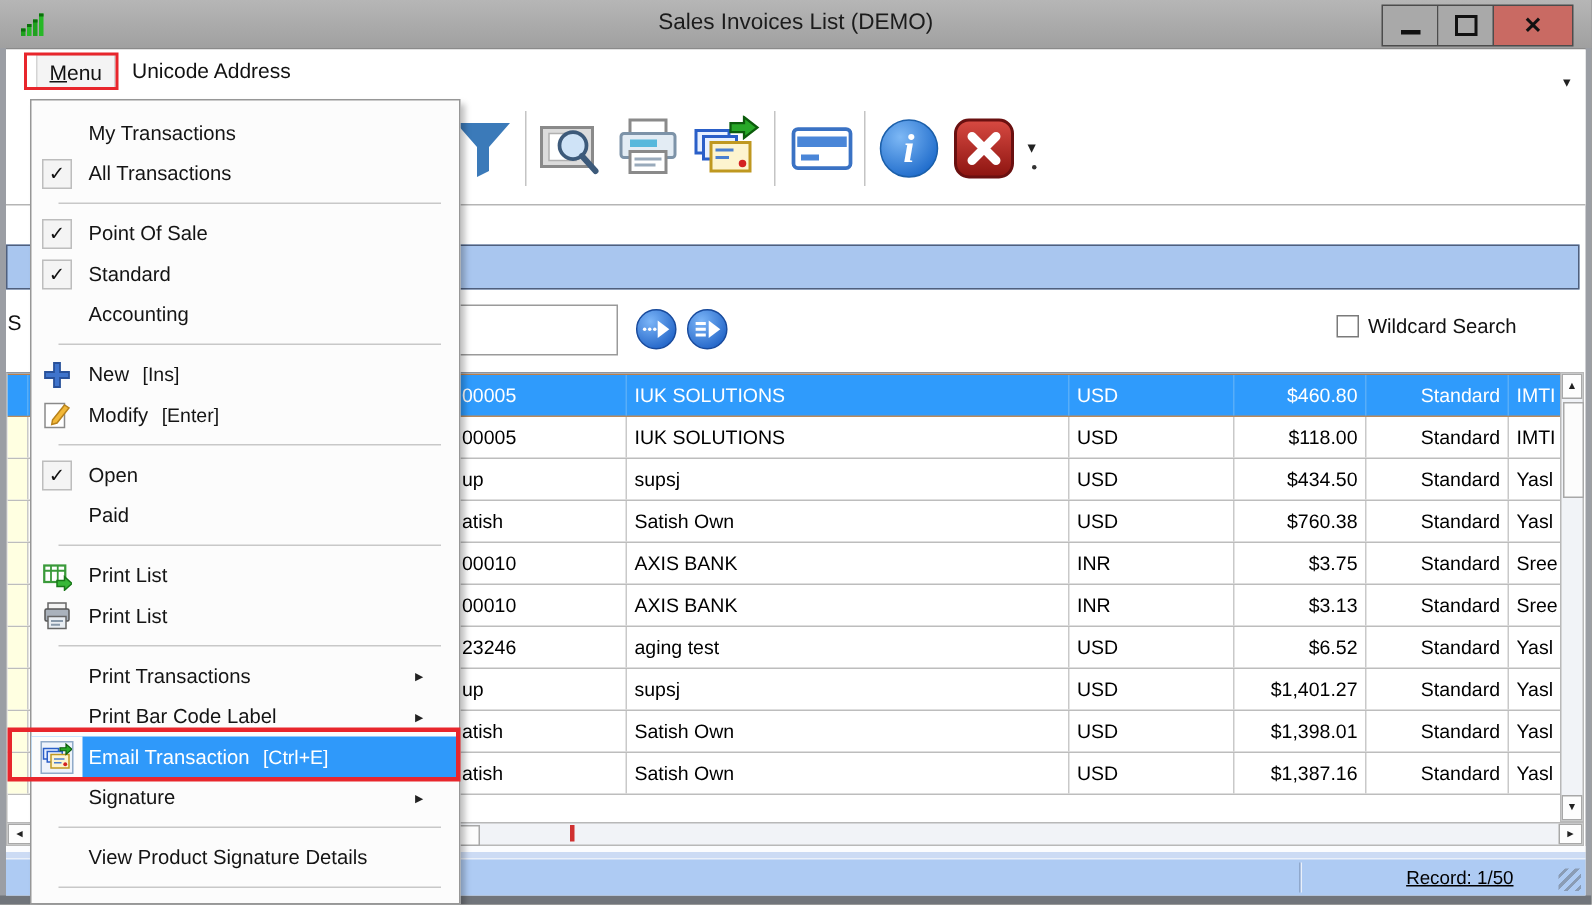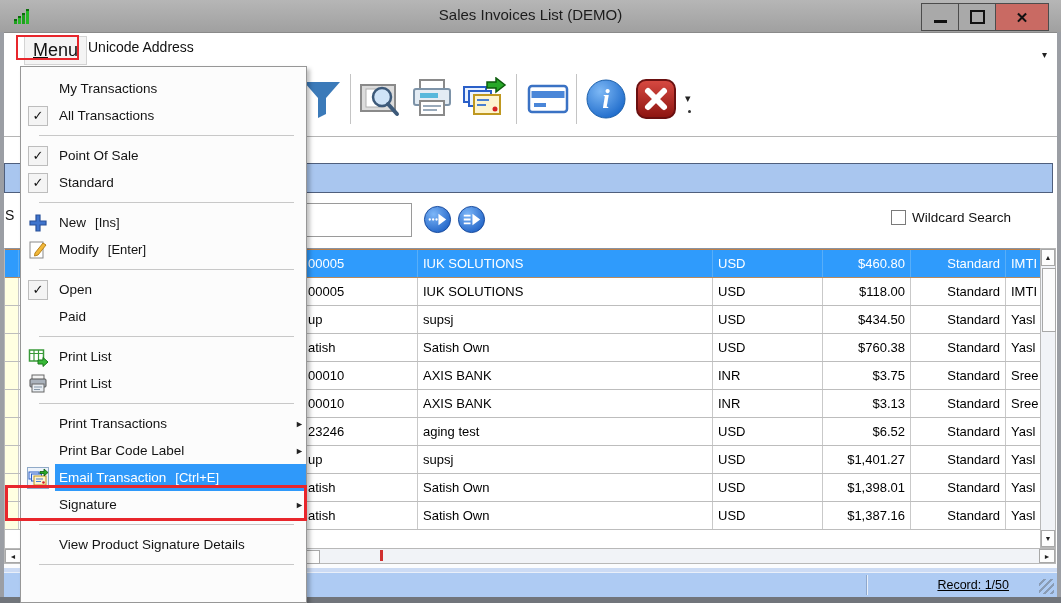--- a/index.html
+++ b/index.html
@@ -14,21 +14,21 @@
   .wbtn{width:36px;height:26px;display:flex;align-items:center;justify-content:center;
         background:#a9a9a9;border-right:1px solid #4c4c4c;cursor:default;}
   .wbtn:last-child{border-right:none;width:52px;background:#c96a63;}
   .glyph-min{width:13px;height:3px;background:#111;margin-top:8px;}
   .glyph-max{width:11px;height:10px;border:2px solid #111;background:transparent;}
   .glyph-close{font-size:15px;font-weight:bold;color:#111;line-height:1;}
   .side-border{position:absolute;top:32px;width:4px;bottom:0;background:#9b9ea4;}
   .bottom-border{position:absolute;left:0;right:0;top:597px;height:6px;background:#71757b;}
   
   .menubar{position:absolute;left:4px;top:33px;width:1053px;height:33px;background:#fff;}
-  .menu-btn{position:absolute;left:20px;top:3px;padding:3px 8px;font-size:18px;color:#111;border:1px solid #d4d4d4;background:#f4f4f4;}
+  .menu-btn{position:absolute;left:20px;top:3px;padding:3px 8px;font-size:14px;color:#111;border:1px solid #d4d4d4;background:#f4f4f4;}
   .menu-btn u{text-decoration:underline;}
   .addr{position:absolute;left:84px;top:6px;font-size:14px;color:#111;}
   .combo-arrow{position:absolute;right:10px;top:16px;font-size:10px;color:#222;}
   
   .toolbar{position:absolute;left:4px;top:66px;width:1053px;height:70px;background:#fff;border-bottom:1px solid #b5b5b5;}
   .tbtn{position:absolute;top:8px;width:48px;height:50px;display:flex;align-items:center;justify-content:center;}
   .tsep{position:absolute;top:8px;width:1px;height:50px;background:#c4c4c4;}
   .tb-arrow{position:absolute;top:26px;font-size:11px;color:#222;}
   .tb-dot{position:absolute;width:3px;height:3px;background:#333;border-radius:50%;}
   
@@ -71,21 +71,21 @@
   .strip2{position:absolute;left:4px;top:568px;width:1053px;height:4px;background:#ccdbf4;}
   .statusbar{position:absolute;left:4px;top:572px;width:1053px;height:25px;background:#aecbf3;border-top:1px solid #e9eff9;box-sizing:border-box;}
   .sb-sep{position:absolute;left:862px;top:2px;bottom:2px;width:0;border-left:1px solid #8fa8cc;border-right:1px solid #e9f0fa;}
   .sb-record{position:absolute;right:48px;top:5px;font-size:12.5px;color:#000;text-decoration:underline;}
   .sb-grip{position:absolute;right:3px;bottom:3px;width:15px;height:15px;
            background:repeating-linear-gradient(135deg,transparent 0 3px,#8a9cb5 3px 5px);}
   
   .menu-popup{position:absolute;left:20px;top:66px;width:287px;bottom:0;background:#fcfcfc;
               border:1px solid #979797;box-shadow:3px 3px 4px rgba(0,0,0,.25);z-index:50;
               box-sizing:border-box;padding-top:8px;}
-  .menu-item{height:27px;display:flex;align-items:center;padding-right:0;cursor:default;}
+  .menu-item{height:27px;display:flex;align-items:center;padding-right:20px;cursor:default;}
   .menu-sep::after{content:"";display:block;height:1px;background:#c8c8c8;margin:0 12px 0 18px;}
   .menu-sep{height:13px;display:flex;flex-direction:column;justify-content:center;}
   .mi-gutter{width:34px;flex:none;height:100%;display:flex;align-items:center;justify-content:center;}
   .mi-check{width:20px;height:20px;box-sizing:border-box;border:1px solid #bdbdbd;background:#f4f4f4;
             font-size:13px;line-height:18px;text-align:center;color:#111;}
   .mi-icon{width:22px;height:22px;display:flex;align-items:center;justify-content:center;}
   .mi-label{font-size:13.5px;color:#141414;padding-left:4px;white-space:nowrap;}
   .mi-short{margin-left:9px;font-size:13px;color:#141414;white-space:nowrap;}
   .mi-arrow{margin-left:auto;font-size:9px;color:#222;padding-right:2px;}
   .menu-item.highlighted{background:#2f99fa;}
@@ -389,20 +389,24 @@
           <div class="mi-check">✓</div>
         </div>
         <div class="mi-label">Point Of Sale</div>
       </div>
       <div class="menu-item">
         <div class="mi-gutter">
           <div class="mi-check">✓</div>
         </div>
         <div class="mi-label">Standard</div>
       </div>
+      <div class="menu-item">
+        <div class="mi-gutter"></div>
+        <div class="mi-label">Accounting</div>
+      </div>
       <div class="menu-sep"></div>
       <div class="menu-item">
         <div class="mi-gutter">
           <div class="mi-icon">
             <svg width="20" height="20" viewBox="0 0 20 20">
               <path d="M8 2h4v6h6v4h-6v6H8v-6H2V8h6z" fill="#3f74cc" stroke="#28519a" stroke-width="1.2"></path>
             </svg>
           </div>
         </div>
         <div class="mi-label">New</div>

